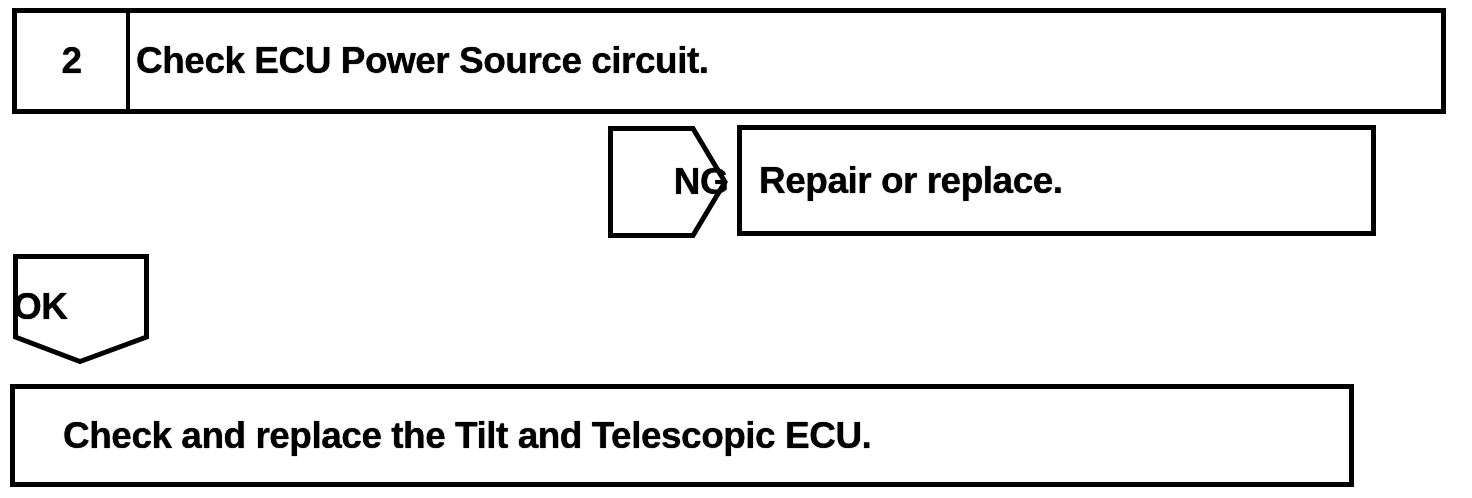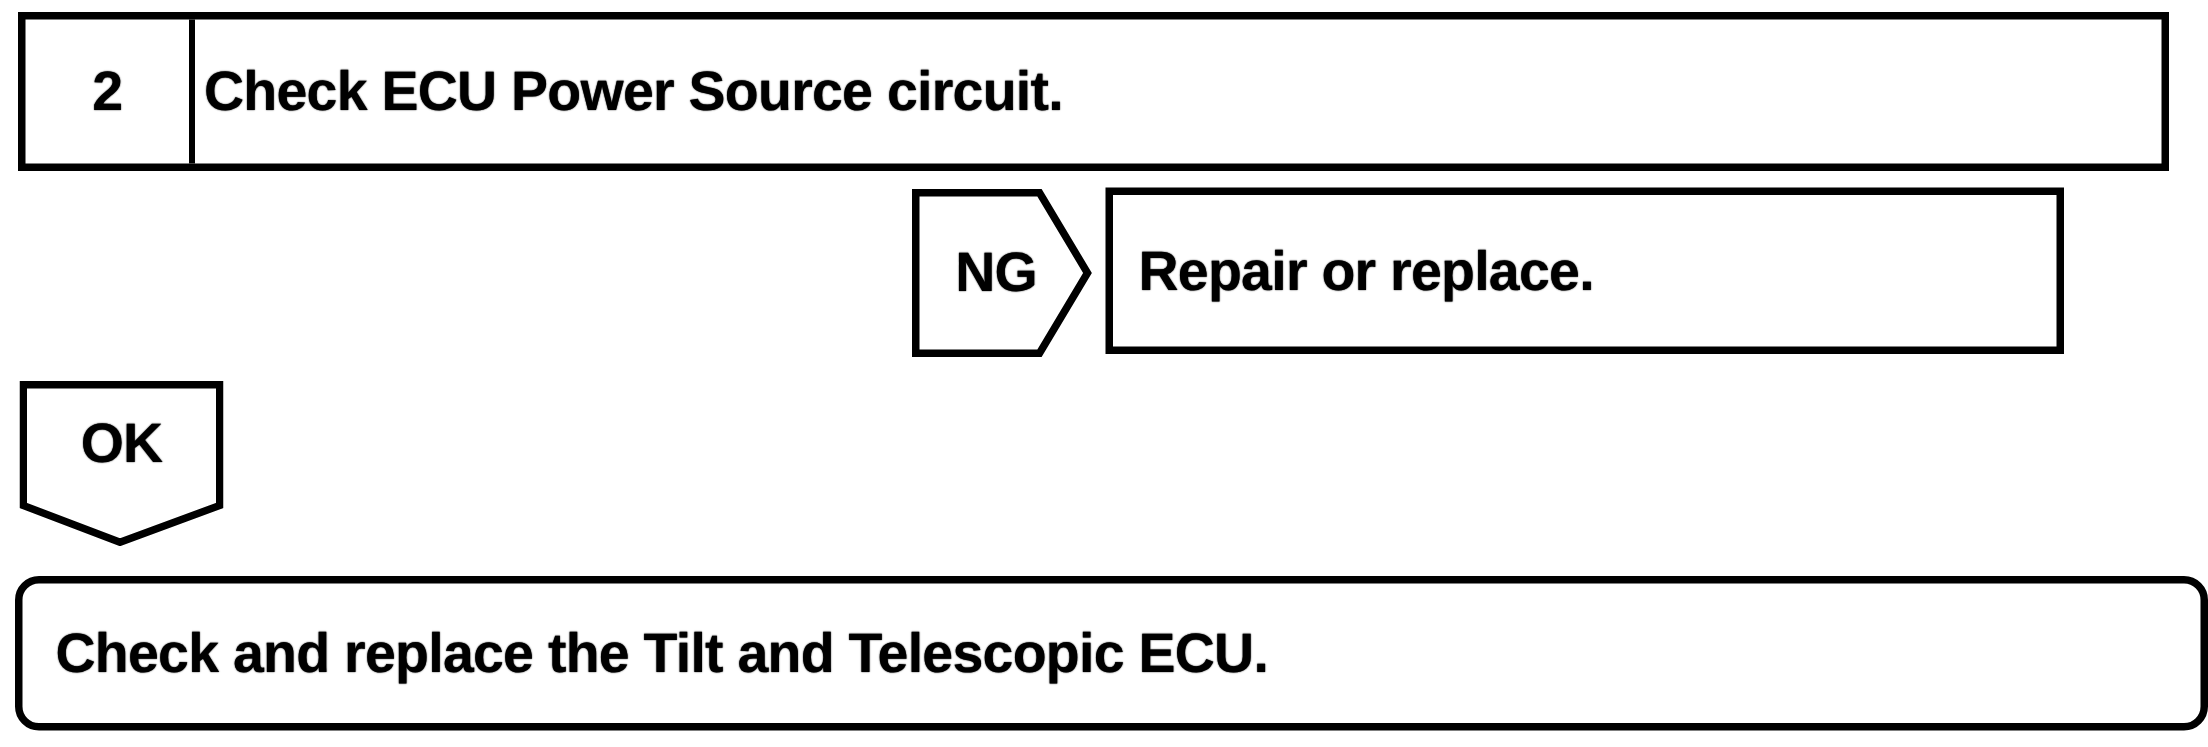--- a/index.html
+++ b/index.html
@@ -65,54 +65,53 @@
   }
   .ng-label {
     position: absolute;
     left: 608px;
     top: 126px;
     width: 112px;
     height: 112px;
     display: flex;
     align-items: center;
     justify-content: center;
+    padding-left: 37px;
   }
   .ng-box {
     left: 737px;
     top: 125px;
     width: 639px;
     height: 111px;
     padding-left: 17px;
   }
   
   .ok-shape {
     position: absolute;
     left: 13px;
     top: 254px;
     width: 136px;
     height: 110px;
   }
   .ok-label {
     position: absolute;
     left: 13px;
-    top: 254px;
+    top: 265px;
     width: 136px;
     height: 84px;
     display: flex;
     align-items: center;
-    justify-content: center;
   }
   
   .result-box {
     left: 10px;
     top: 384px;
-    width: 1462px;
+    width: 1344px;
     height: 103px;
-    padding-left: 22px;
-    border-radius: 16px;
+    padding-left: 48px;
   }
   svg polygon {
     fill: #ffffff;
     stroke: #000000;
     stroke-width: 5;
     stroke-linejoin: miter;
   }
 </style>
 </head>
 <body>

